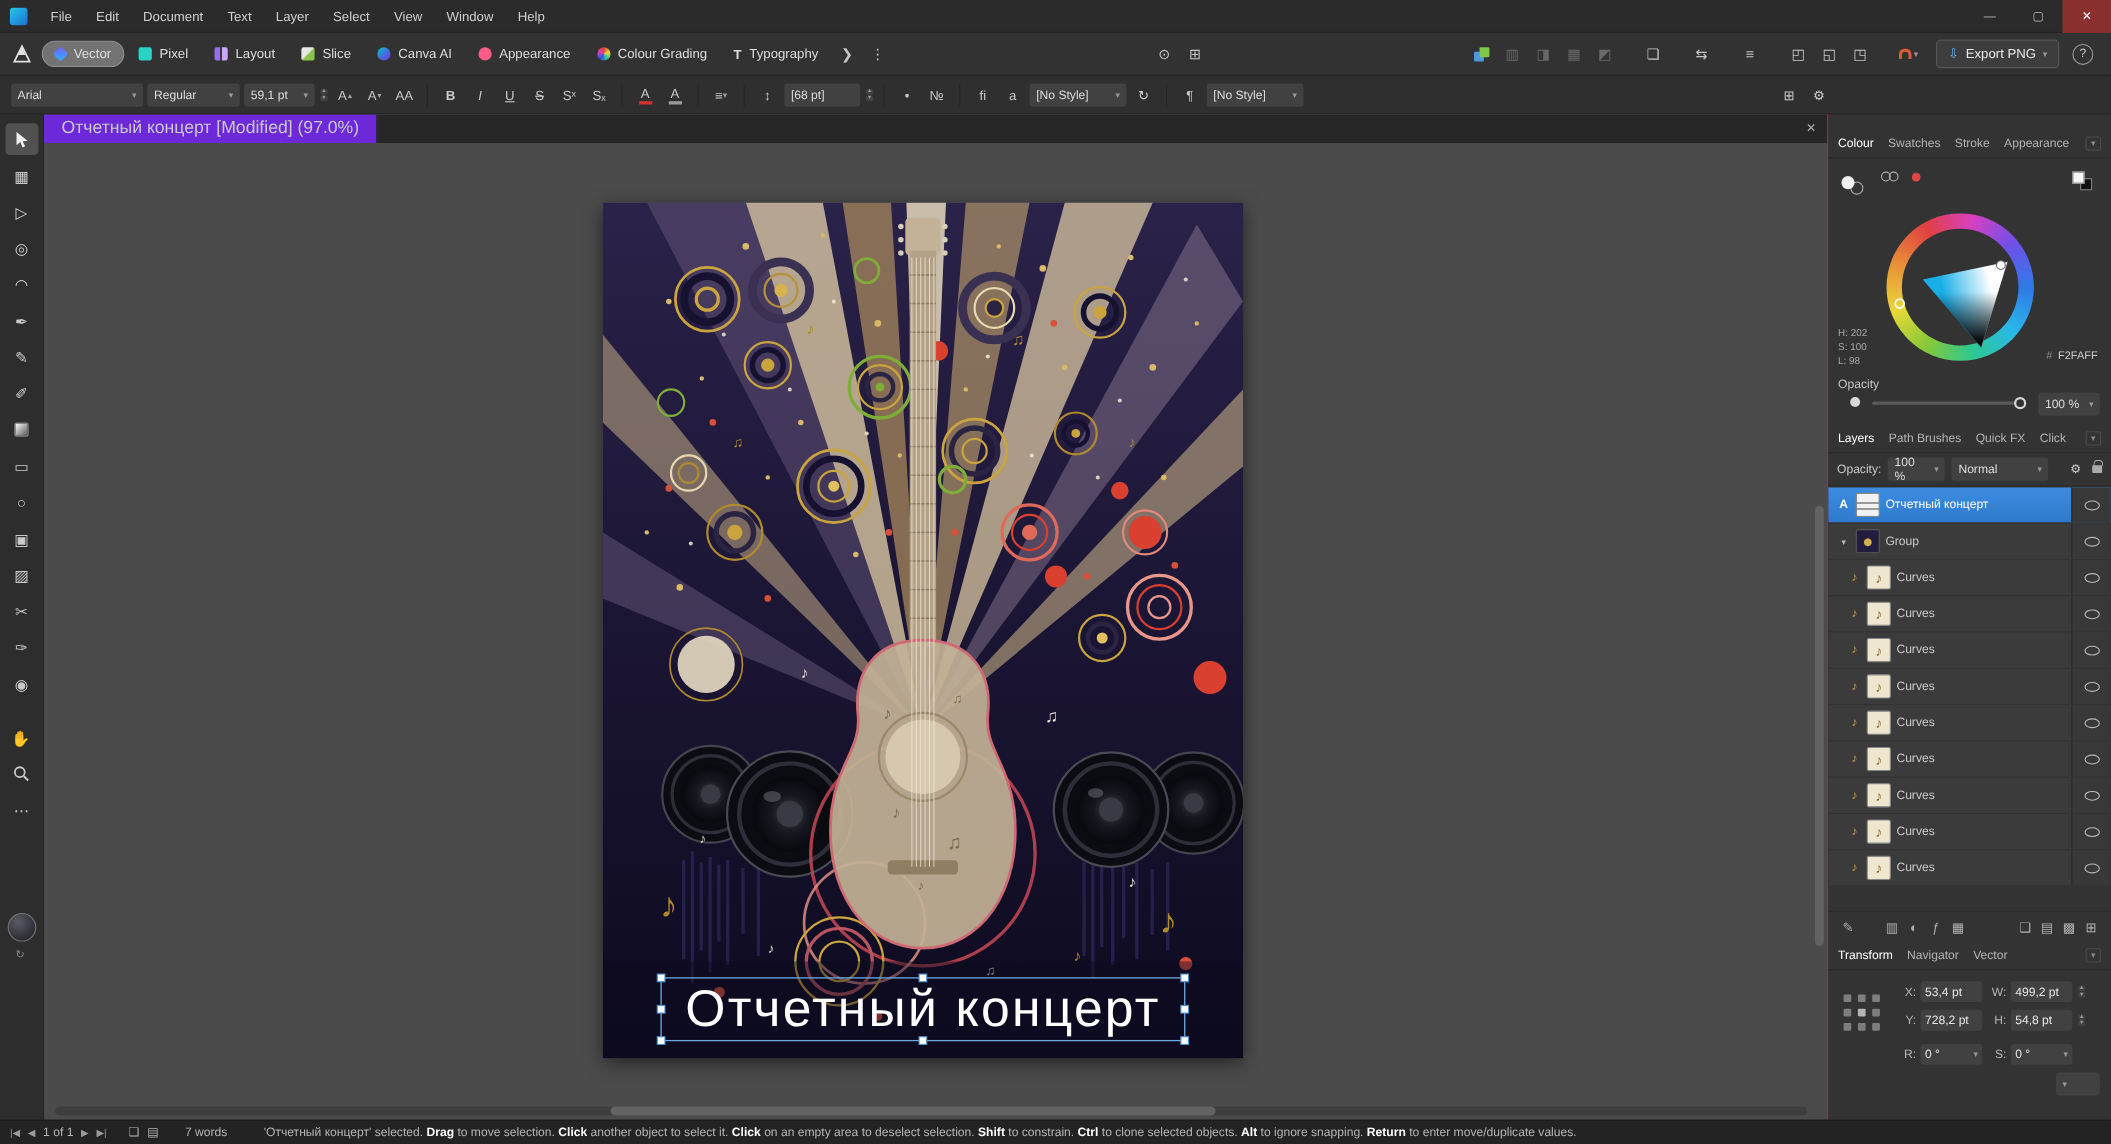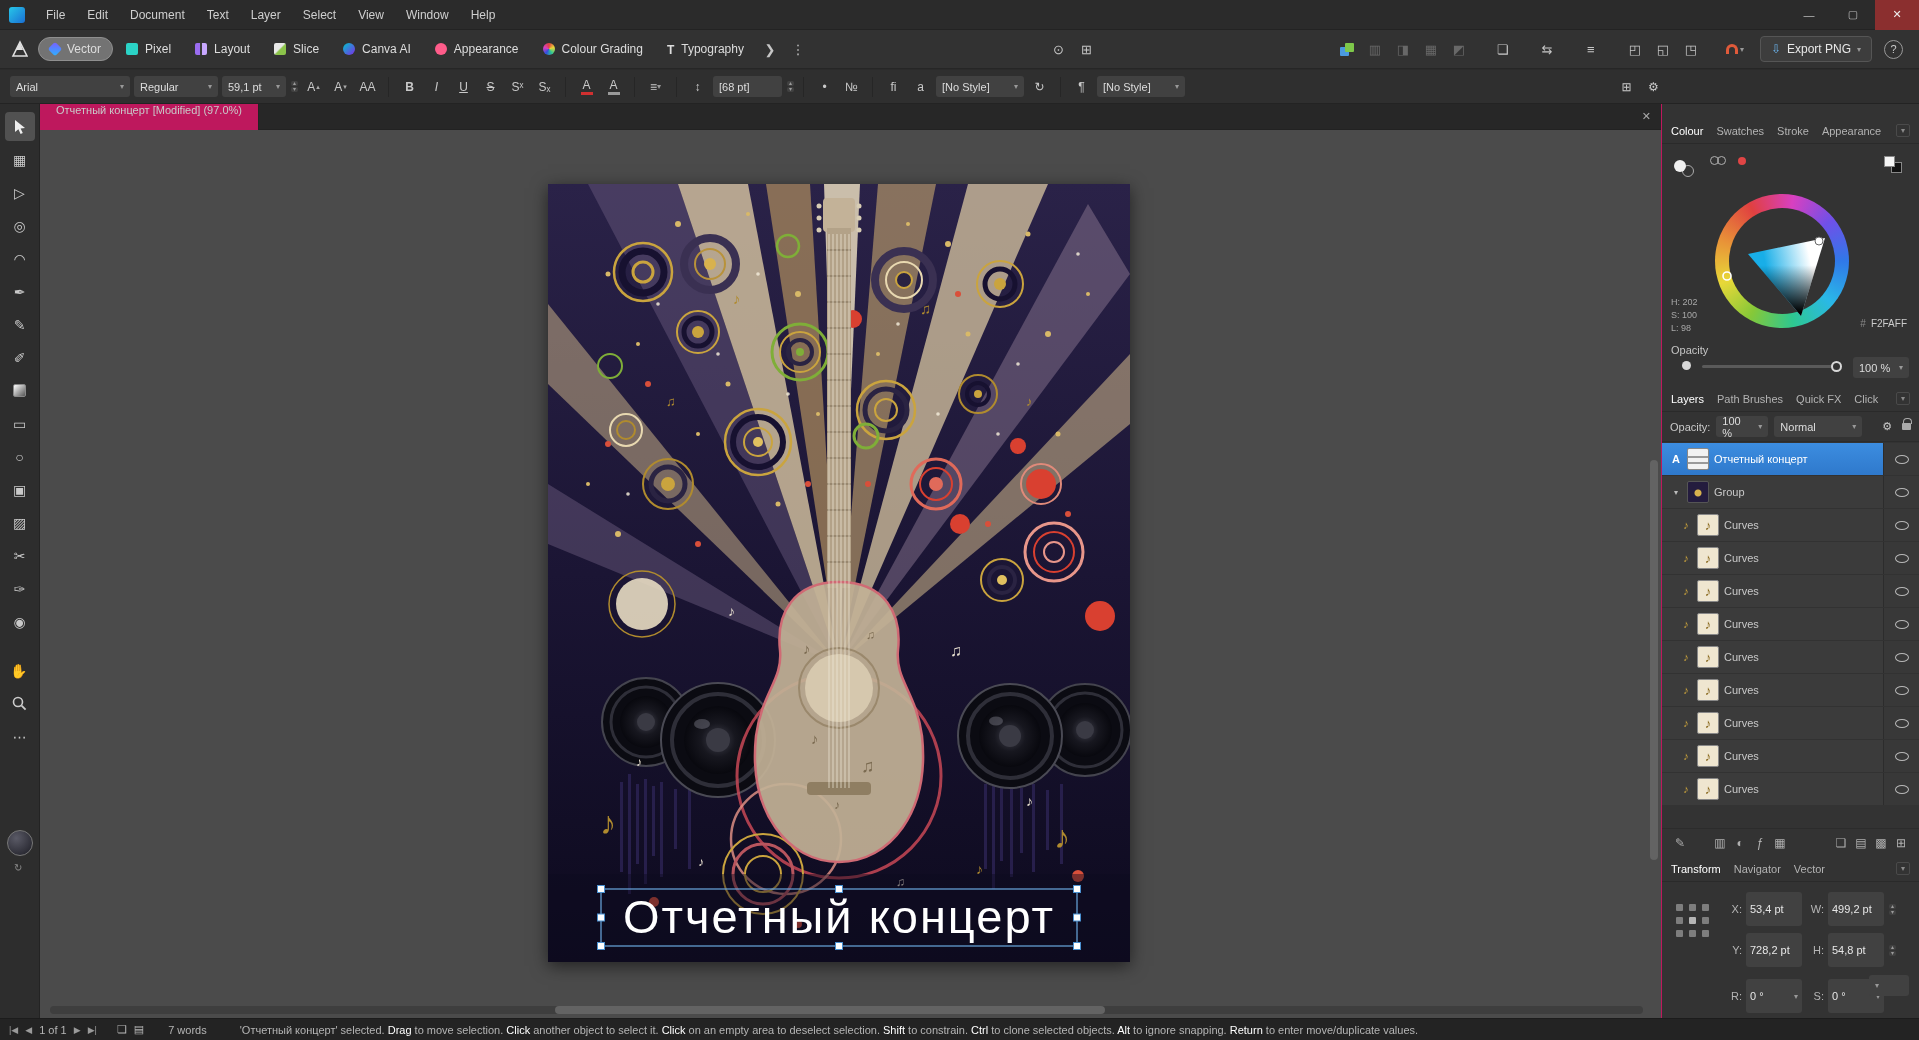--- a/index.html
+++ b/index.html
@@ -60,21 +60,21 @@
   .tool{width:30px;height:29px;display:flex;align-items:center;justify-content:center;color:#c9c9c9;border-radius:4px;font-size:14px;flex:none}
   .tool.active{background:#515151}
   .gradsq{width:13px;height:13px;background:linear-gradient(135deg,#fff,#555);border:1px solid #888;border-radius:2px}
   .gap-tool{margin-top:16px}
   .avatar{position:absolute;left:7px;top:726px;width:26px;height:26px;border-radius:50%;background:radial-gradient(circle at 35% 30%,#5a5a66,#1c1c24);border:1.5px solid #777}
   .avsync{position:absolute;left:14px;top:758px;color:#8a8a8a;font-size:10px}
 
   
   .canvaswrap{position:absolute;left:40px;right:258px;top:0;bottom:0;background:#4b4b4b;overflow:hidden}
   .tabstrip{position:absolute;top:0;left:0;right:0;height:26px;background:#272727;display:flex;align-items:center;border-bottom:1px solid #222}
-  .doctab{height:26px;display:flex;align-items:flex-start;padding:0 16px;background:#be185d;color:#c9c9c9;font-size:11px;border-right:1px solid #232323}
+  .doctab{height:26px;display:flex;align-items:center;padding:0 16px;background:#6d28d9;color:#c9c9c9;font-size:16px;border-right:1px solid #232323}
   .strip-close{position:absolute;right:10px;top:6px;color:#aaa;font-size:11px}
   .poster{position:absolute;left:508px;top:80px;width:582px;height:778px;box-shadow:0 4px 16px rgba(0,0,0,.55)}
   .hscroll{position:absolute;left:10px;right:18px;bottom:4px;height:8px;background:#3e3e3e;border-radius:4px}
   .hthumb{position:absolute;left:505px;width:550px;top:0;height:8px;background:#636363;border-radius:4px}
   .vscroll{position:absolute;right:3px;top:30px;bottom:16px;width:8px}
   .vthumb{position:absolute;top:326px;height:400px;width:8px;background:#636363;border-radius:4px}
 
   
   .studio{position:absolute;right:0;top:0;bottom:0;width:258px;background:#333;border-left:1px solid #be185d;font-size:11px}
   .sec-tabs{display:flex;align-items:center;height:26px;padding:0 9px;gap:13px;color:#b3b3b3;border-bottom:1px solid #2a2a2a}
@@ -129,28 +129,28 @@
   .layerbar span{width:20px;text-align:center}
   .lb-gap{width:26px}
 
   .sec-transform{position:absolute;top:752px;left:0;right:0;bottom:0}
   .anchor{position:absolute;left:14px;top:48px;display:grid;grid-template-columns:repeat(3,7px);grid-template-rows:repeat(3,7px);gap:6px}
   .anchor i{background:#7e7e7e;border-radius:1px}
   .anchor i.c{background:#b5b5b5}
   .tf-grid{position:absolute;left:62px;top:36px;right:8px}
   .tf-row{display:flex;align-items:center;gap:4px;margin-bottom:7px}
   .tf-lab{width:18px;text-align:right;color:#b5b5b5}
-  .tf-val{width:56px;height:34px;background:#414141;border-radius:3px;display:flex;align-items:center;justify-content:space-between;padding:0 4px;color:#e6e6e6;font-size:11px}
+  .tf-val{width:56px;height:19px;background:#414141;border-radius:3px;display:flex;align-items:center;justify-content:space-between;padding:0 4px;color:#e6e6e6;font-size:11px}
   .mini-combo{position:absolute;right:10px;bottom:22px;width:40px}
 
   
   .statusbar{position:absolute;left:0;right:0;bottom:0;height:22px;background:#232323;display:flex;align-items:center;padding:0 9px;gap:7px;font-size:11px;color:#b5b5b5;border-top:1px solid #1c1c1c}
   .statusbar .nav{color:#9a9a9a;font-size:9px}
   .hint{margin-left:26px;white-space:nowrap;overflow:hidden}
-  .hint .b{font-weight:normal;color:#fff}
+  .hint .b{font-weight:bold;color:#fff}
 </style>
 </head>
 <body>
 
 <div class="app">
 
   <div class="menubar">
     <div class="appicon"></div>
     <span class="menu-item">File</span>
     <span class="menu-item">Edit</span>

